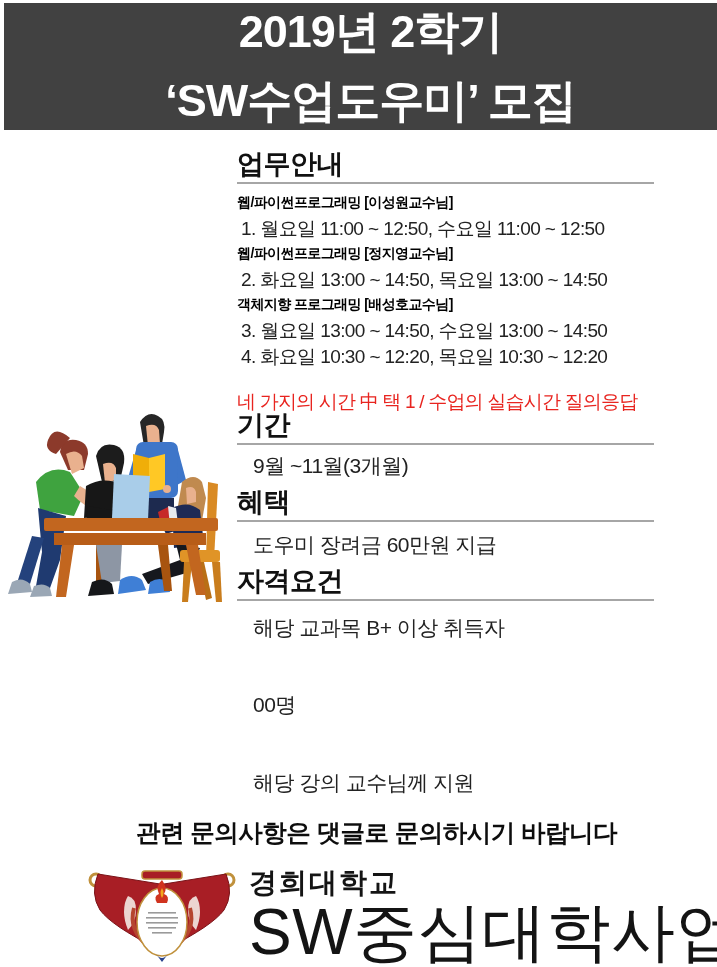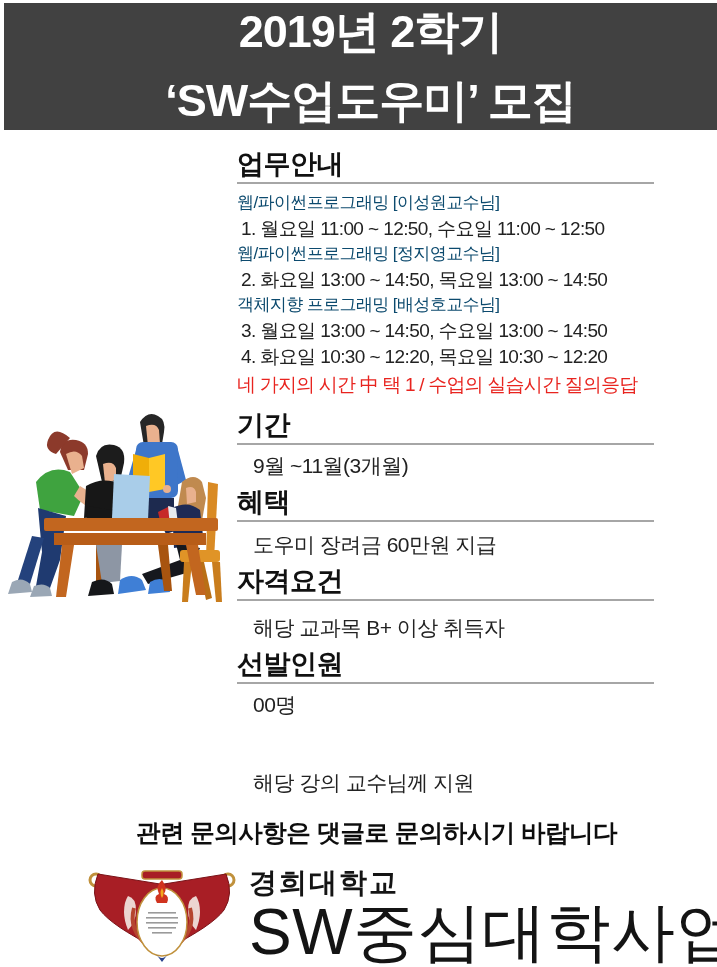--- a/index.html
+++ b/index.html
@@ -23,23 +23,23 @@
     font-size:27px; font-weight:bold; letter-spacing:-0.5px;
     border-bottom:2px solid #a6a6a6; color:#111;
   }
   .body-text {
     position:absolute; left:253px; width:430px;
     font-size:21px; letter-spacing:-0.5px; color:#222; white-space:nowrap;
   }
   
   .tasks { position:absolute; left:237px; top:190px; width:440px; }
   .tasks .line { font-size:19px; line-height:25.6px; letter-spacing:-0.6px; white-space:nowrap; color:#222; }
-  .tasks .bold { font-weight:normal; font-size:17px; color:#0c4a6e; }
+  .tasks .bold { font-weight:bold; font-size:14px; color:#000000; }
   .tasks .normal { padding-left:4px; }
-  .tasks .red { color:#e8241f; margin-top:3px; letter-spacing:-0.8px; }
+  .tasks .red { color:#e8241f; margin-top:20px; letter-spacing:-0.8px; }
   
   .footer-notice {
     position:absolute; left:0; top:816px; width:717px; text-align:center;
     font-size:24.5px; font-weight:bold; letter-spacing:-0.5px; color:#0d0d0d;padding-left:18px;
   }
   .logo-emblem { position:absolute; left:86px; top:868px; width:152px; height:95px; }
   .logo-text { position:absolute; left:249px; top:860px; white-space:nowrap; }
   .logo-univ { font-size:28px; font-weight:bold; letter-spacing:2px; color:#141414; line-height:45px; }
   .logo-org  { font-size:64px; font-weight:normal; letter-spacing:0.5px; color:#141414; line-height:55px; }
   
@@ -69,21 +69,20 @@
 
   <div class="sec-title" style="top:407px;">기간</div>
   <div class="body-text" style="top:452px;">9월 ~11월(3개월)</div>
 
   <div class="sec-title" style="top:484px;">혜택</div>
   <div class="body-text" style="top:531px;">도우미 장려금 60만원 지급</div>
 
   <div class="sec-title" style="top:563px;">자격요건</div>
   <div class="body-text" style="top:614px;">해당 교과목 B+ 이상 취득자</div>
 
-  <div class="sec-title" style="top:646px;">선발인원</div>
   <div class="body-text" style="top:691px;">00명</div>
 
   <div class="body-text" style="top:769px;">해당 강의 교수님께 지원</div>
 
   <div class="footer-notice">관련 문의사항은 댓글로 문의하시기 바랍니다</div>
 
   <svg class="illu" viewBox="0 0 230 235" aria-hidden="true">
 
     <path d="M140 32 q8 -12 18 -6 q8 4 6 16 l-2 12 -18 2 z" fill="#262626"></path>
     <path d="M146 36 q10 -4 13 4 l1 14 -12 2 z" fill="#e9b18e"></path>

